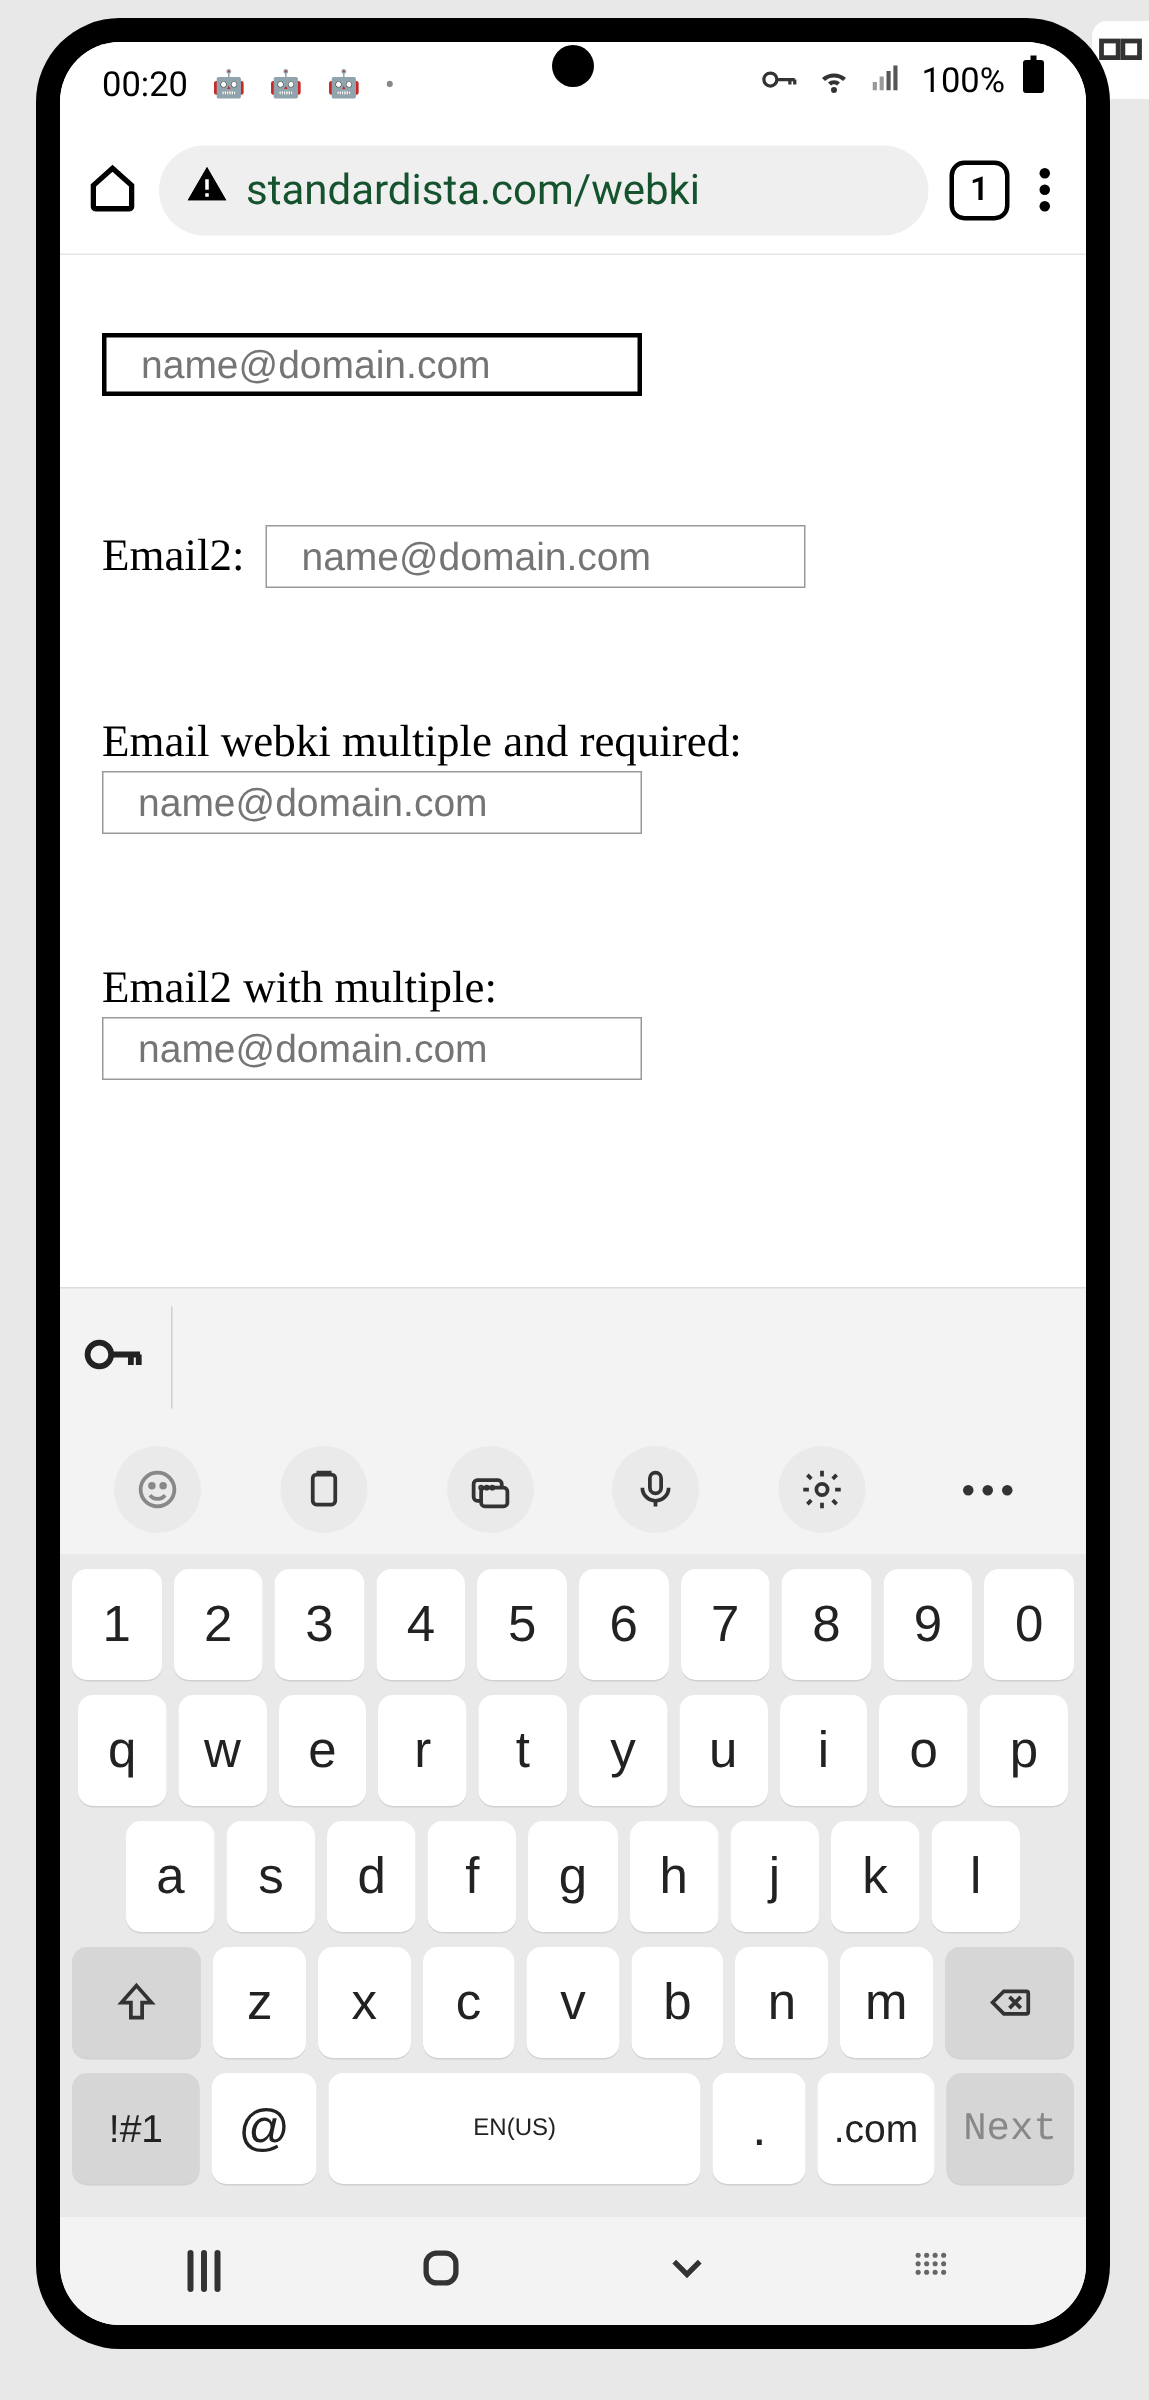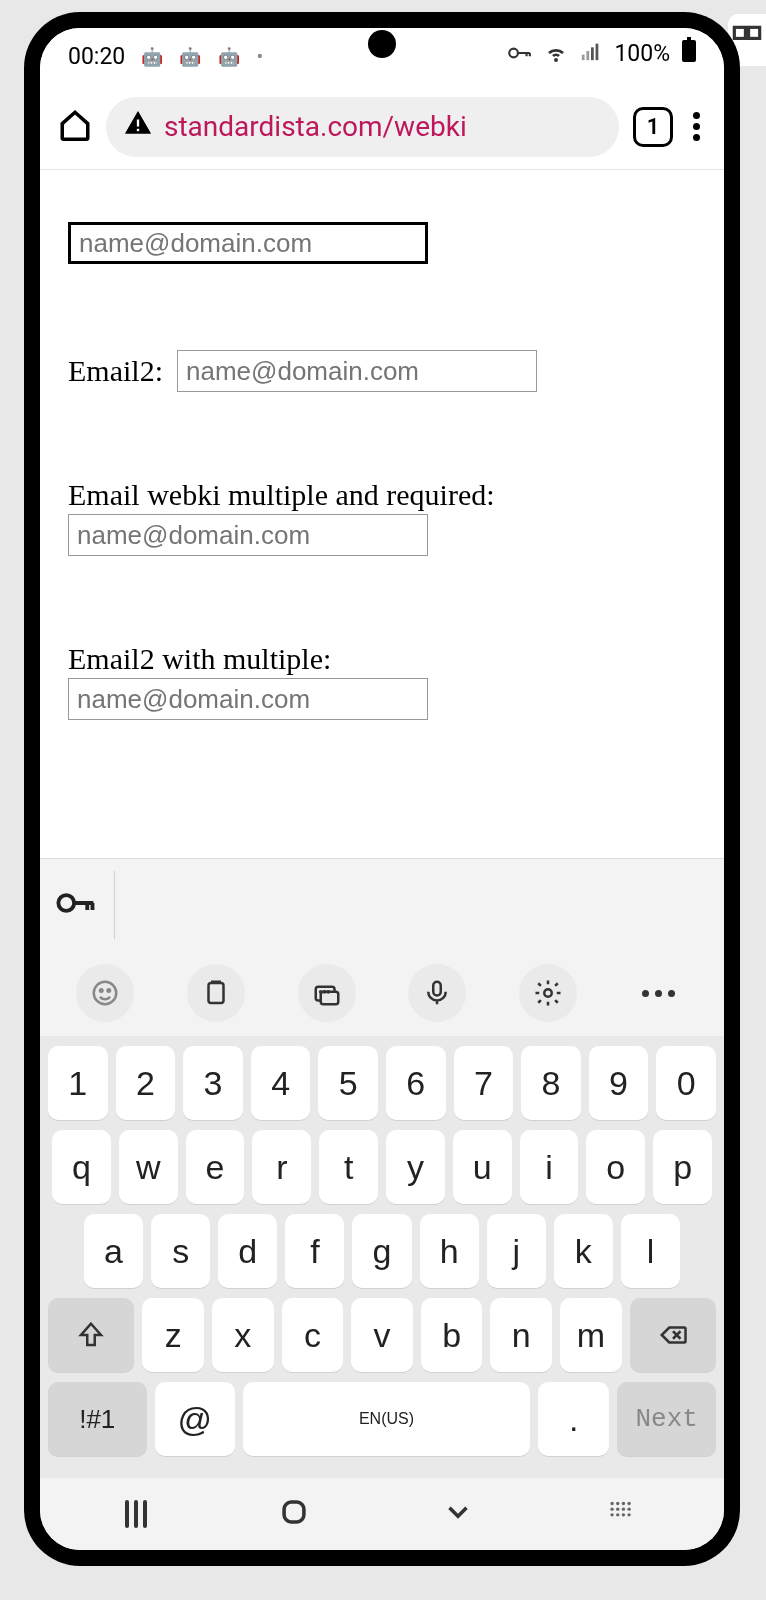--- a/index.html
+++ b/index.html
@@ -74,21 +74,21 @@
   .url-pill {
     flex: 1;
     background: #efefef;
     border-radius: 40px;
     height: 60px;
     display: flex;
     align-items: center;
     padding: 0 18px;
     gap: 12px;
     font-size: 28px;
-    color: #be185d;
+    color: #14532d;
     overflow: hidden;
     white-space: nowrap;
   }
   .tabs-box {
     width: 40px; height: 40px;
     border: 3px solid #000;
     border-radius: 10px;
     display: flex;
     align-items: center;
     justify-content: center;
@@ -106,21 +106,21 @@
     font-family: Georgia, "Times New Roman", serif;
     color: #000;
   }
   .field-block { margin-bottom: 86px; }
   .field-label { font-size: 30px; }
   .email-input {
     font-size: 26px;
     font-family: Arial, sans-serif;
     color: #0f172a;
     border: 1px solid #999;
-    padding: 4px 8px;
+    padding: 4px 23px;
     height: 42px;
     background: #fff;
   }
   .email-input.focused { border: 3px solid #000; }
   .row-inline { display: flex; align-items: center; gap: 14px; }
   .row-block .email-input { display:block; margin-top: 2px; width: 360px; }
 
   
   .suggest-bar {
     height: 92px;
@@ -409,20 +409,21 @@
               <path d="M21 6H9l-6 6 6 6h12a1 1 0 001-1V7a1 1 0 00-1-1z"></path>
               <path d="M12 9l6 6M18 9l-6 6"></path>
             </svg>
         </div>
       </div>
       <div class="kb-row">
         <div class="key dark" style="flex:1.1;font-size:26px">!#1</div>
         <div class="key" style="flex:0.9">@</div>
         <div class="key space">EN(US)</div>
         <div class="key" style="flex:0.8">.</div>
+        <div class="key" style="flex:1;font-size:26px">.com</div>
         <div class="key dark next" style="flex:1.1">Next</div>
       </div>
     </div>
 
     <div class="nav-bar">
       <div class="nav-recents">
           <span></span>
           <span></span>
           <span></span>
         </div>

